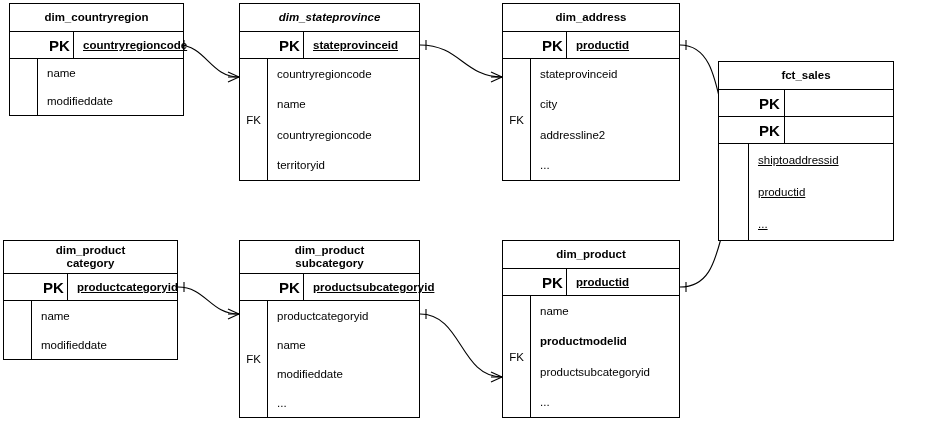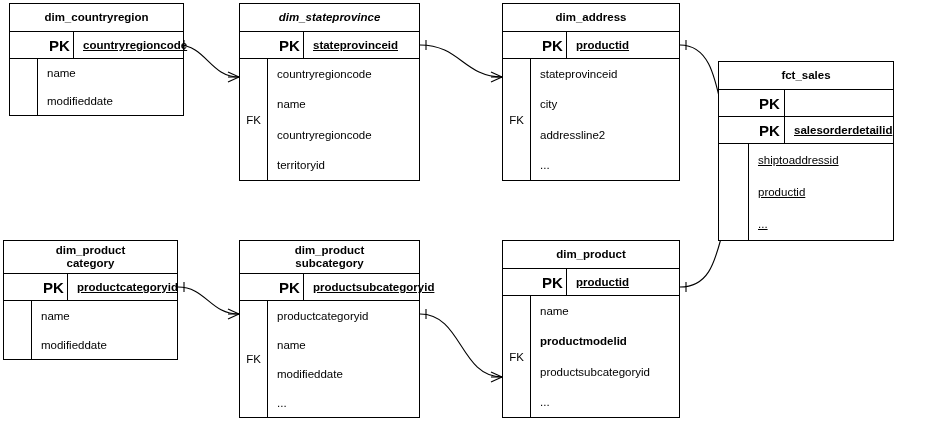--- a/index.html
+++ b/index.html
@@ -188,21 +188,20 @@
         </div>
       </div>
     </div>
     <div class="entity" style="left: 718px; top: 61px; width: 176px; height: 180px;">
       <div class="ent-header" style="height: 28px;">fct_sales</div>
       <div class="row divider" style="height: 27px;">
         <div class="key-cell pk" style="width: 30px;">PK</div>
       </div>
       <div class="row divider" style="height: 27px;">
         <div class="key-cell pk" style="width: 30px;">PK</div>
-        <div class="attr-cell keyname">salesorderdetailid</div>
       </div>
       <div class="body-block" style="height: 96px; text-decoration: underline;">
         <div class="body-keycol" style="width: 30px;"></div>
         <div class="body-attrs">
           <div class="body-attr" style="height: 32px;">shiptoaddressid</div>
           <div class="body-attr" style="height: 32px;">productid</div>
           <div class="body-attr" style="height: 32px;">...</div>
         </div>
       </div>
     </div>

